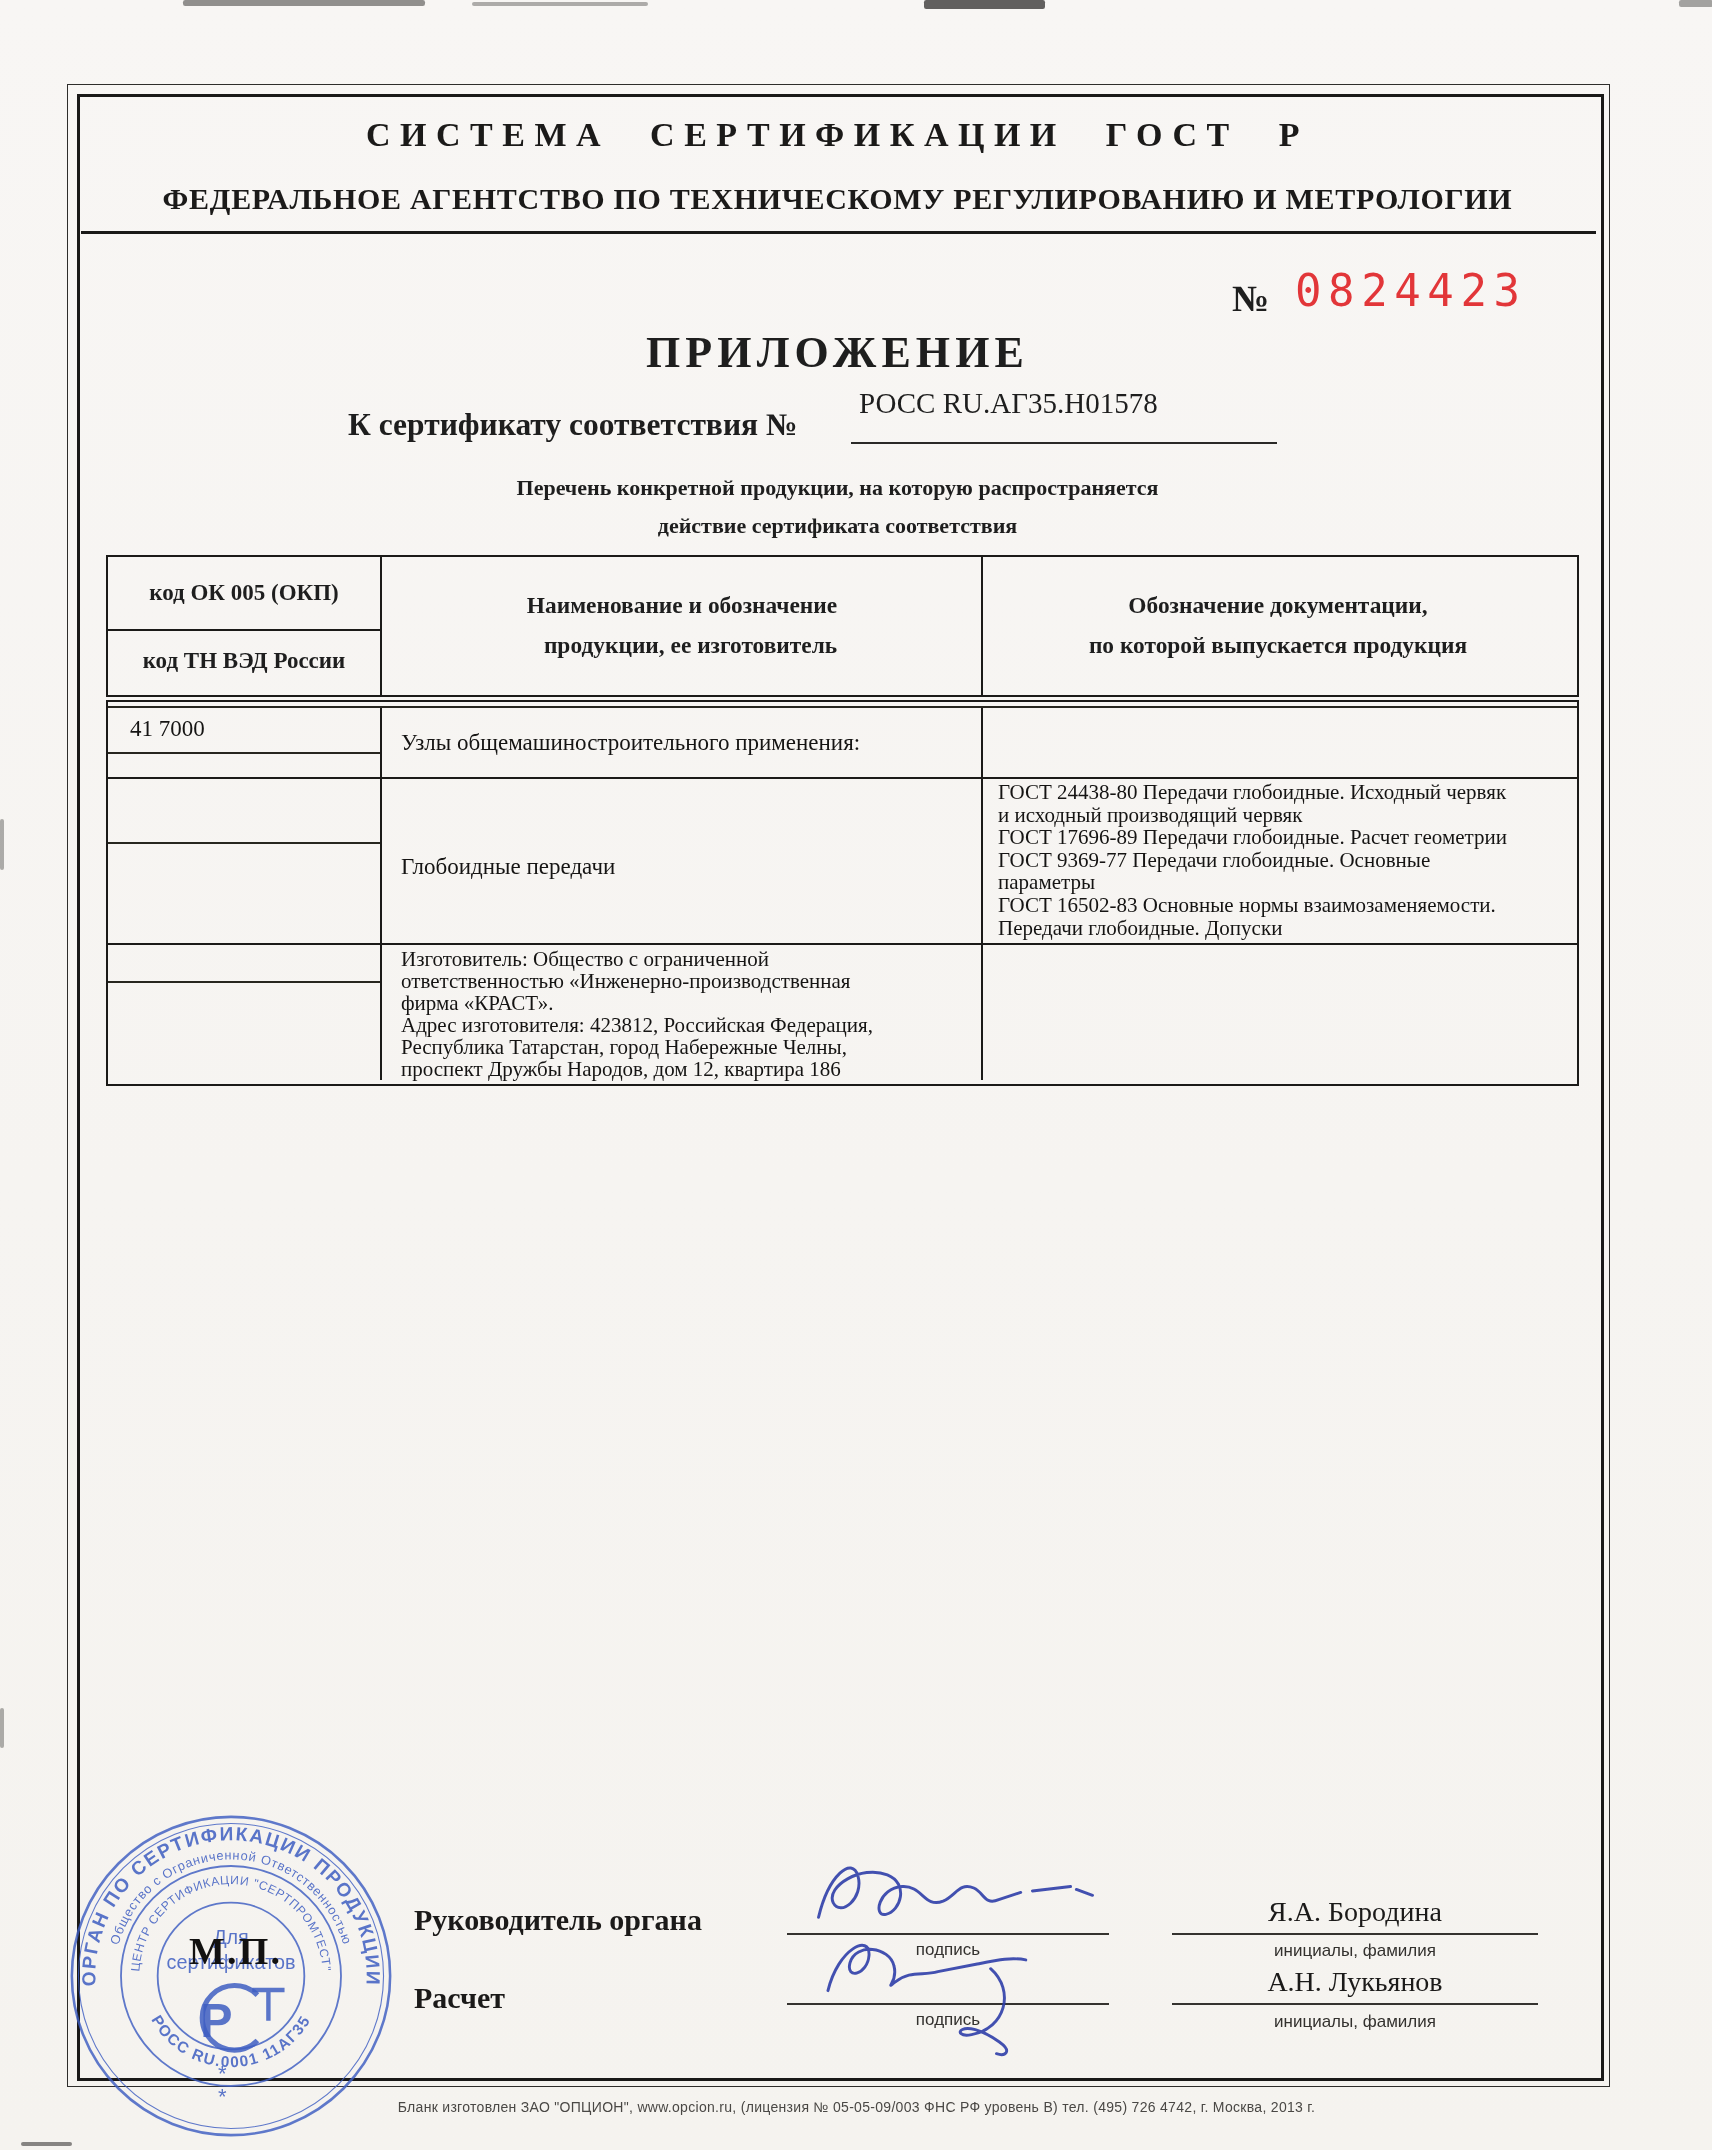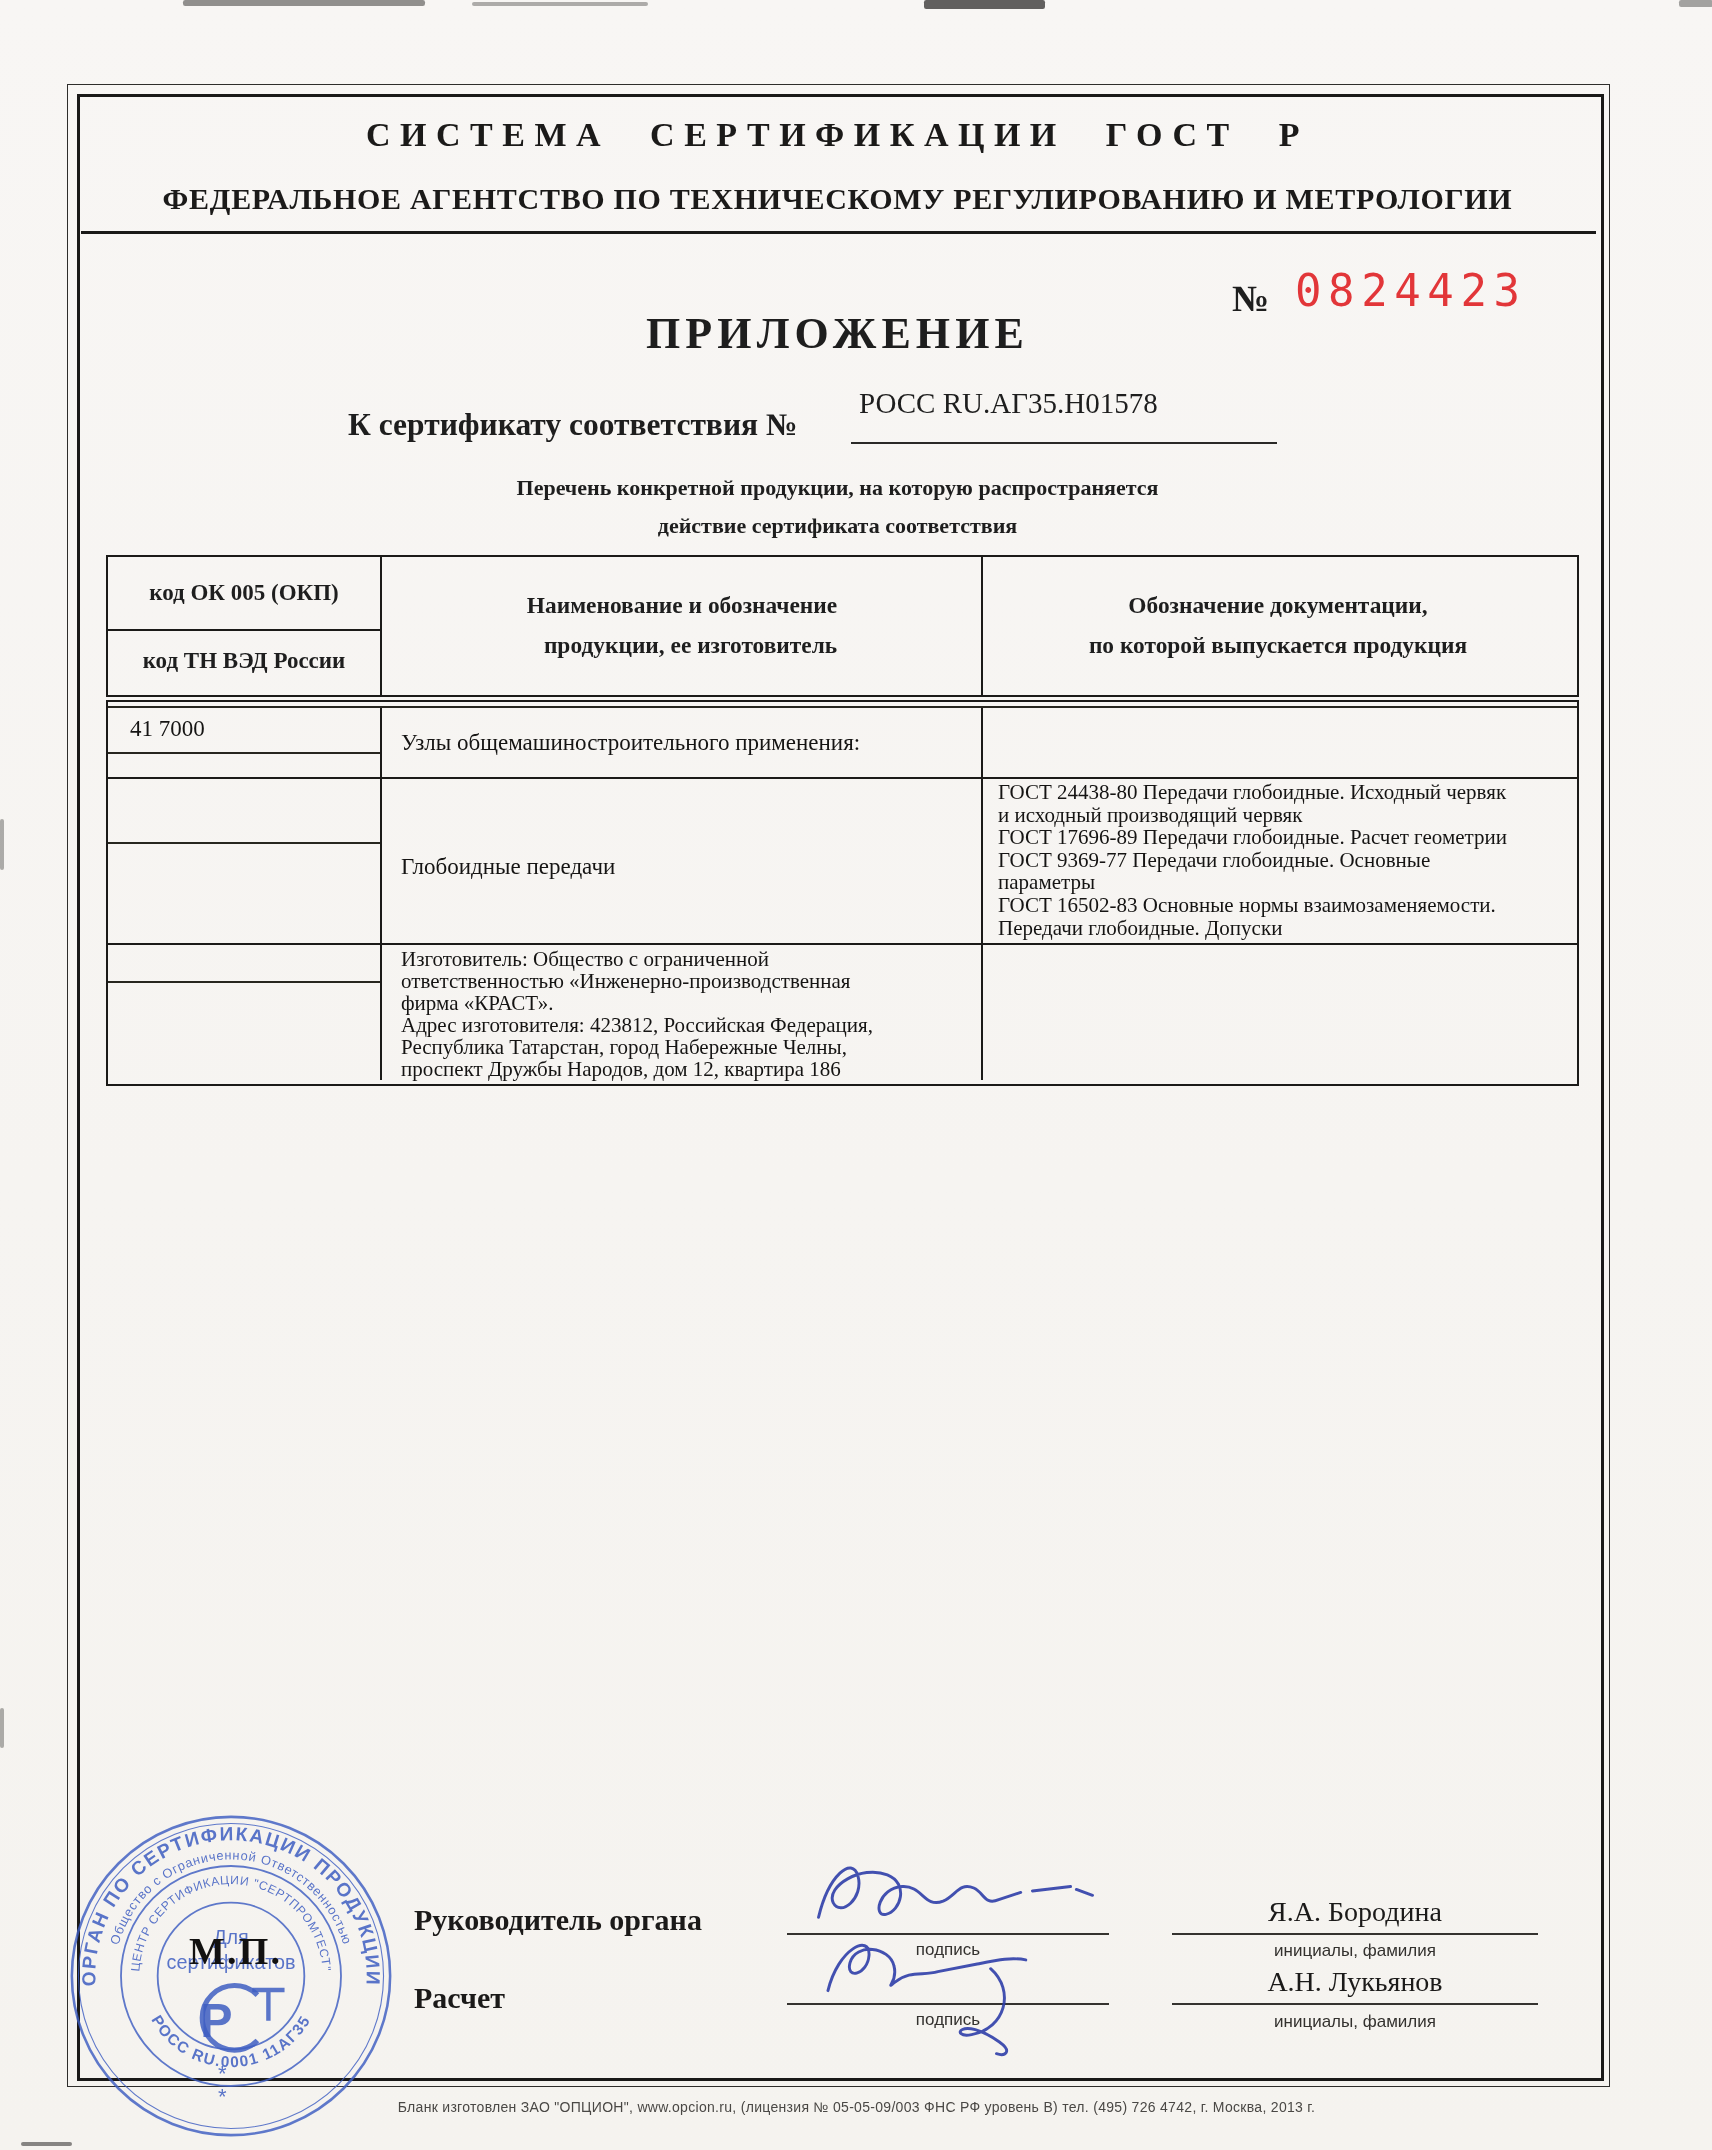--- a/index.html
+++ b/index.html
@@ -6,21 +6,21 @@
   .canvas{position:relative;width:1713px;height:2151px;background:linear-gradient(180deg,#f8f6f4 0%,#f6f4f1 55%,#f5f3ef 100%);overflow:hidden;font-family:"Liberation Serif", serif;color:#1e1e1e;}
   .abs{position:absolute;}
   .center-in-frame{left:77px;width:1521px;text-align:center;}
   .frame-outer{left:67px;top:84px;width:1541px;height:2001px;border:1.5px solid #2e2d2b;}
   .frame-inner{left:77px;top:94px;width:1521px;height:1981px;border:3.7px solid #1a1918;}
   .sys-title{top:116px;font-size:34px;font-weight:700;letter-spacing:9.5px;word-spacing:22px;color:#1b1a19;}
   .agency-title{top:182px;font-size:30px;font-weight:700;letter-spacing:0.7px;color:#1b1a19;}
   .head-rule{left:81px;top:231px;width:1515px;height:2.9px;background:#1a1918;}
   .num-sign{left:1232px;top:277px;font-size:37px;font-weight:700;}
   .num-value{left:1295px;top:265px;font-size:44px;font-family:"DejaVu Sans Mono", monospace;color:#e23639;letter-spacing:6.6px;}
-  .doc-title{top:308px;font-size:44px;font-weight:700;letter-spacing:5.1px;}
+  .doc-title{top:327px;font-size:44px;font-weight:700;letter-spacing:5.1px;}
   .cert-label{left:348px;top:407px;font-size:31.5px;font-weight:600;}
   .cert-value{left:859px;top:387px;font-size:29px;}
   .cert-line{left:851px;top:442px;width:426px;height:2.2px;background:#2a2927;}
   .subtitle{font-size:22px;font-weight:700;}
   .st1{top:475px;} .st2{top:513px;}
   .tbl-border{border:2.9px solid #1b1a18;}
   .vline{position:absolute;background:#1b1a18;width:2.2px;}
   .hline{position:absolute;background:#1b1a18;height:2.2px;}
   .hline-thin{position:absolute;background:#27261f;height:1.5px;}
   .th{position:absolute;display:flex;align-items:center;justify-content:center;text-align:center;font-weight:700;}

